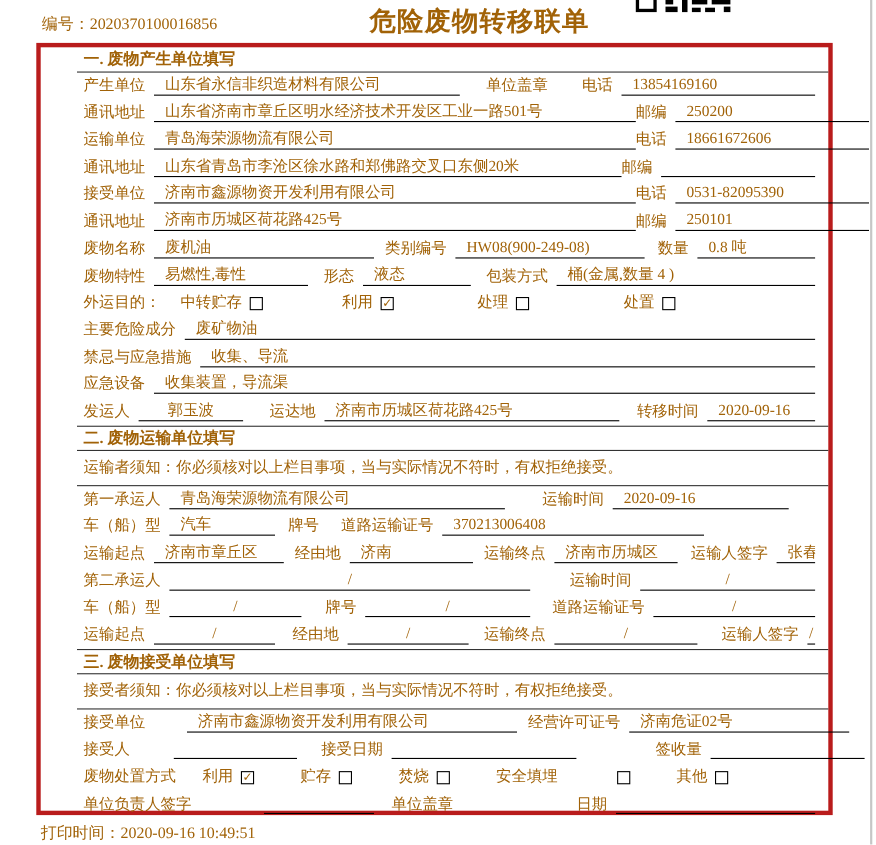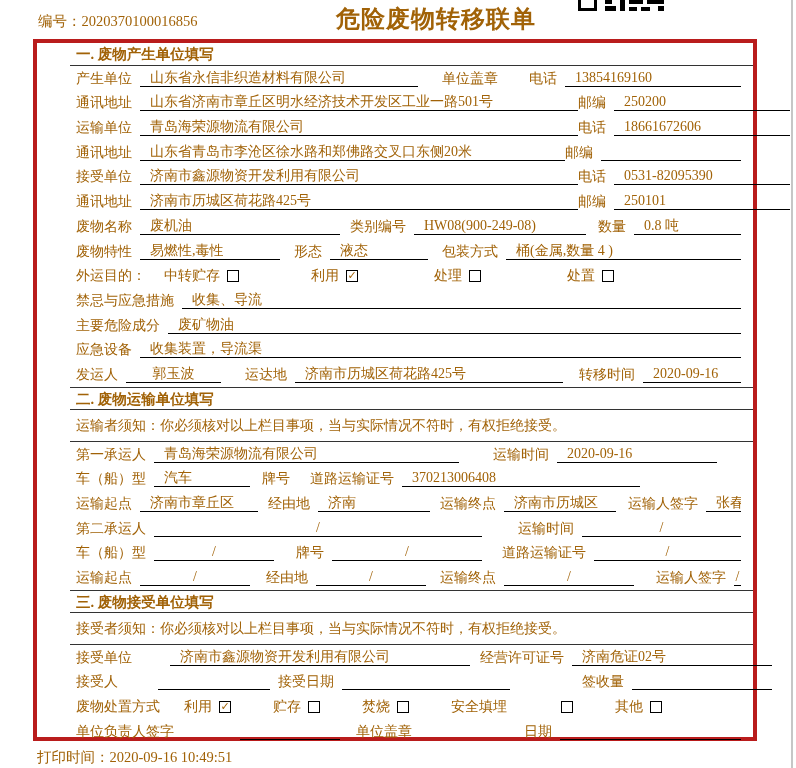--- a/index.html
+++ b/index.html
@@ -187,27 +187,27 @@
         <span>处理</span>
         <span class="cb"></span>
       </span>
       <span class="opt" style="margin-left:86px;">
         <span>处置</span>
         <span class="cb"></span>
       </span>
     </div>
 
     <div class="row">
+      <span class="lbl">主要危险成分</span>
+      <span class="u uf">废矿物油</span>
+    </div>
+
+    <div class="row">
       <span class="lbl">禁忌与应急措施</span>
       <span class="u uf">收集、导流</span>
-    </div>
-
-    <div class="row">
-      <span class="lbl">主要危险成分</span>
-      <span class="u uf">废矿物油</span>
     </div>
 
     <div class="row">
       <span class="lbl">应急设备</span>
       <span class="u uf">收集装置，导流渠</span>
     </div>
 
     <div class="row">
       <span class="lbl">发运人</span>
       <span class="u uc" style="width:95px;">郭玉波</span>
@@ -279,21 +279,21 @@
     <div class="row">
       <span class="lbl">接受单位</span>
       <span class="u" style="width:300px;margin-left:30px;">济南市鑫源物资开发利用有限公司</span>
       <span class="lbl" style="margin-left:10px;">经营许可证号</span>
       <span class="u" style="width:200px;">济南危证02号</span>
     </div>
 
     <div class="row">
       <span class="lbl">接受人</span>
       <span class="u" style="width:112px;margin-left:32px;"></span>
-      <span class="lbl" style="margin-left:8px;">接受日期</span>
+      <span class="lbl" style="margin-left:22px;">接受日期</span>
       <span class="u" style="width:168px;"></span>
       <span class="lbl" style="margin-left:72px;">签收量</span>
       <span class="u" style="width:140px;"></span>
     </div>
 
     <div class="row">
       <span class="lbl">废物处置方式</span>
       <span class="opt" style="margin-left:16px;">
         <span>利用</span>
         <span class="cb">✓</span>

